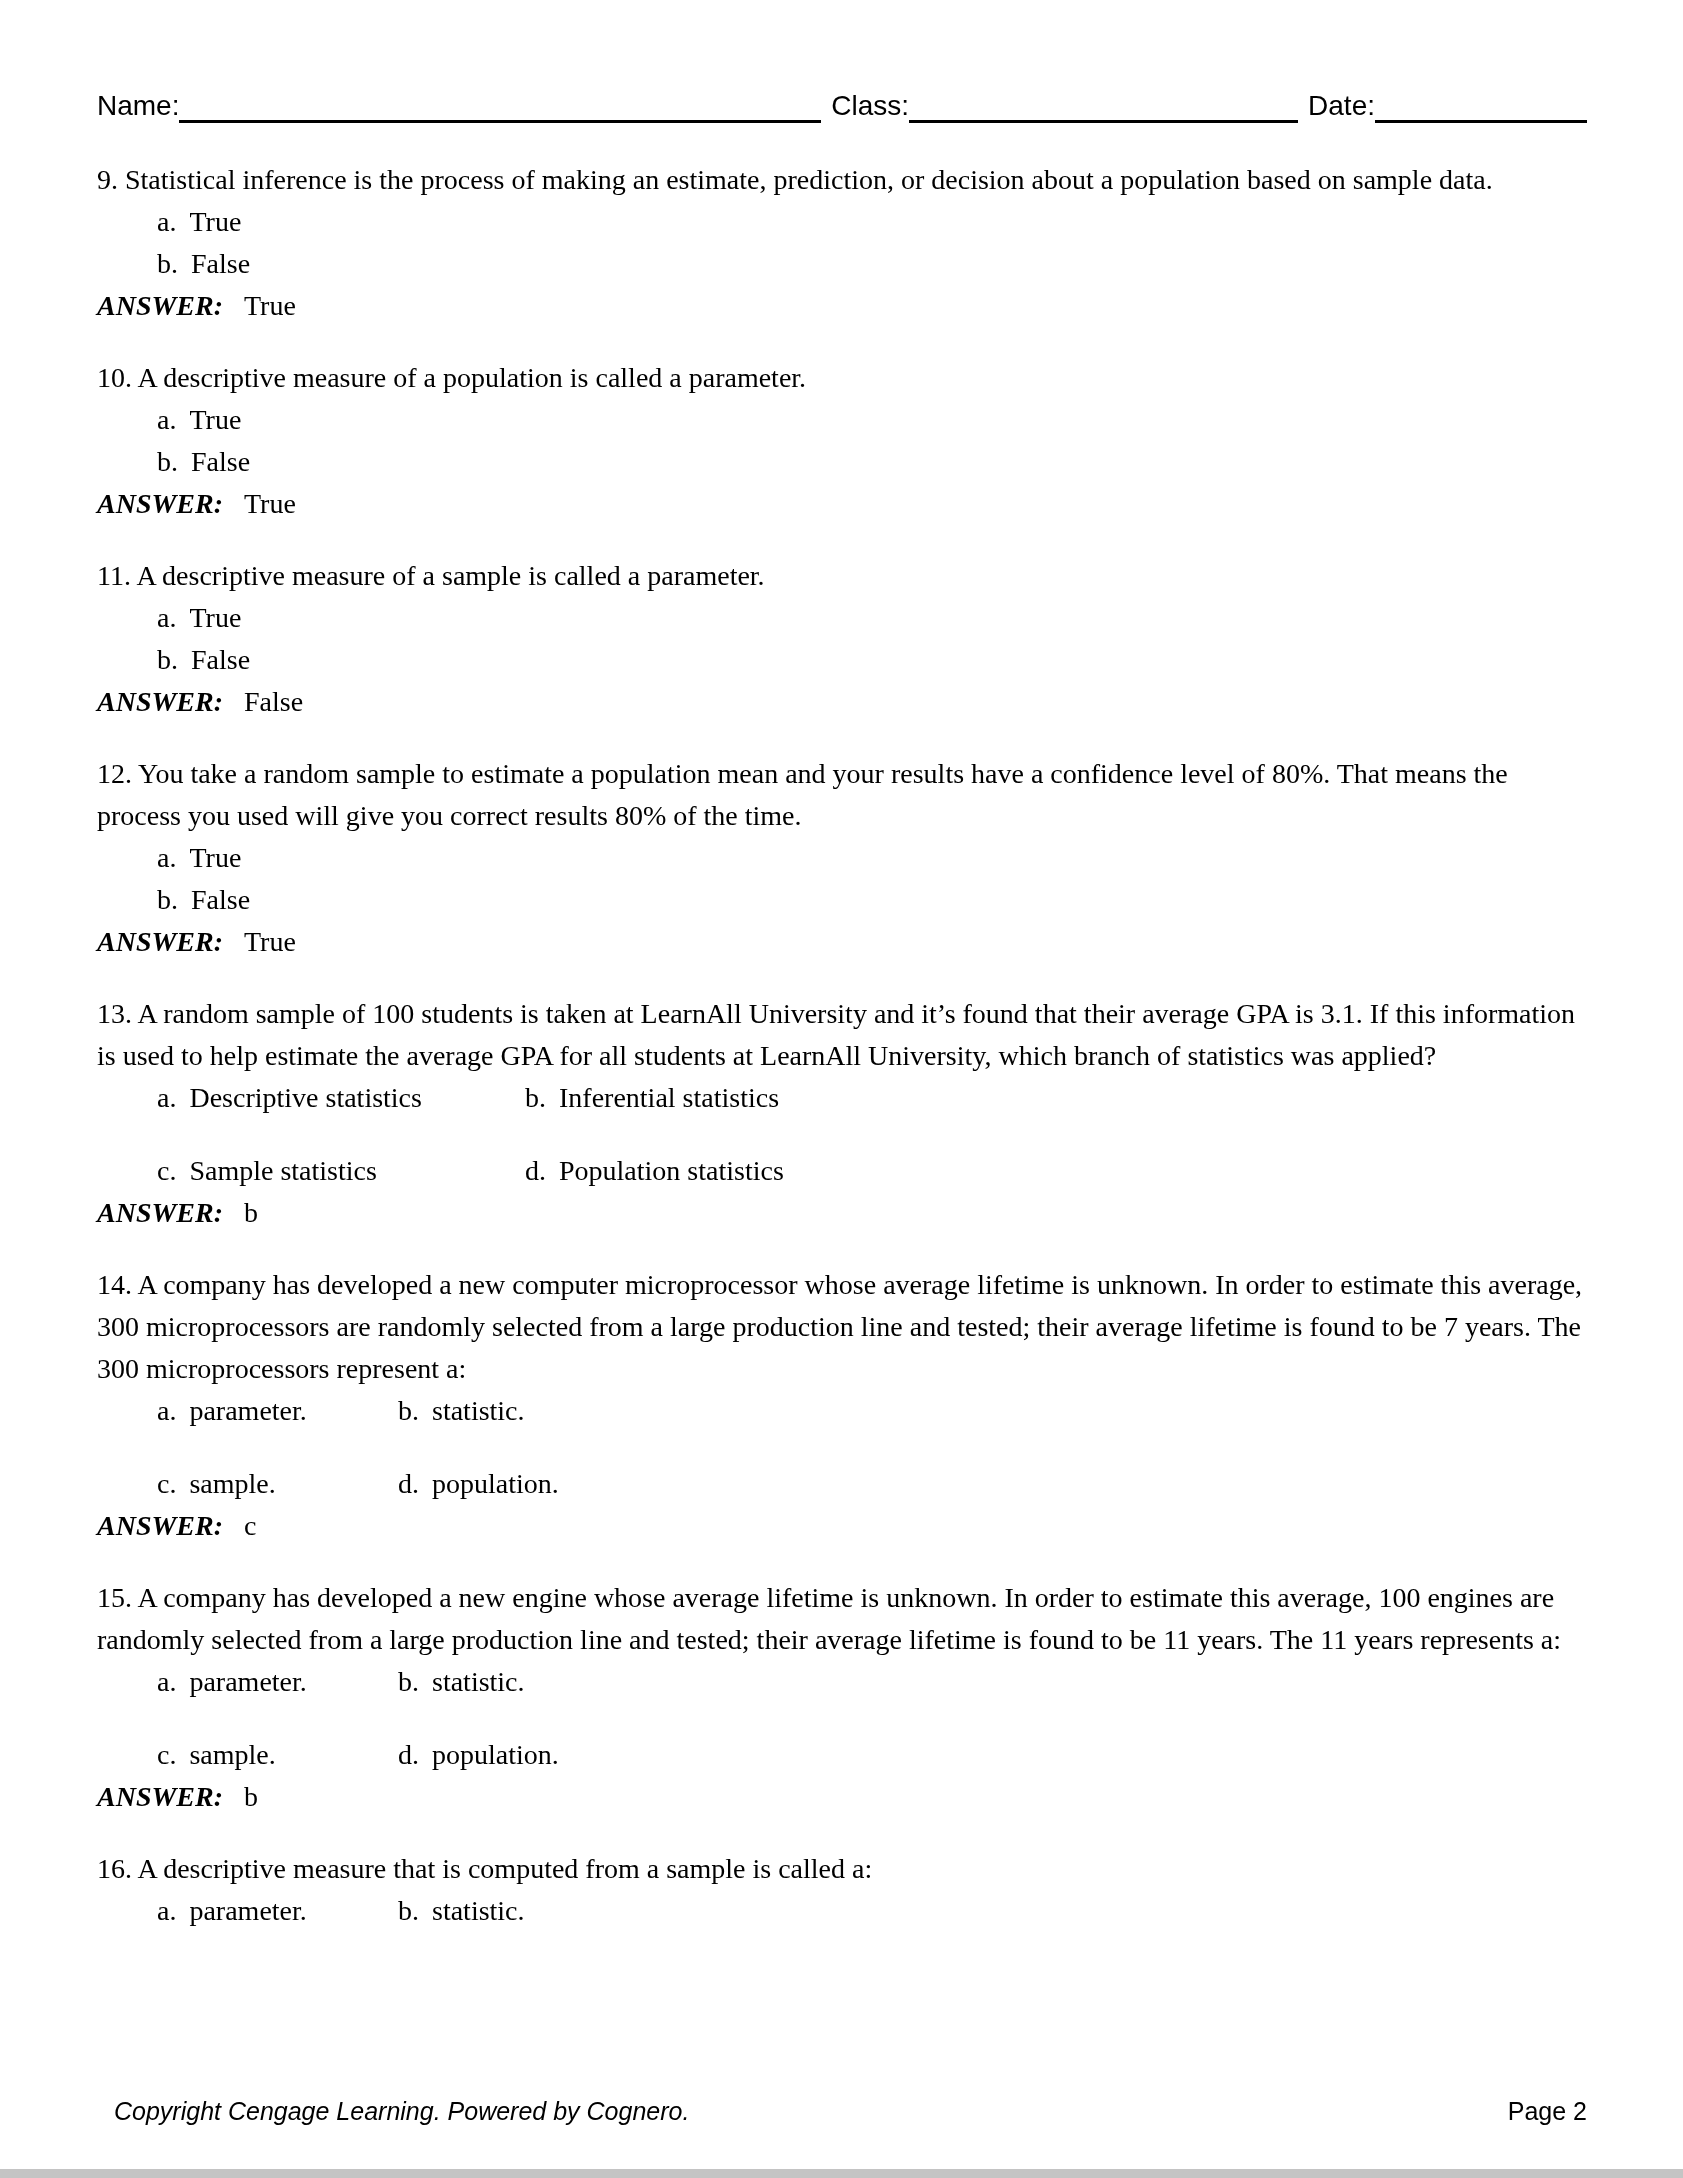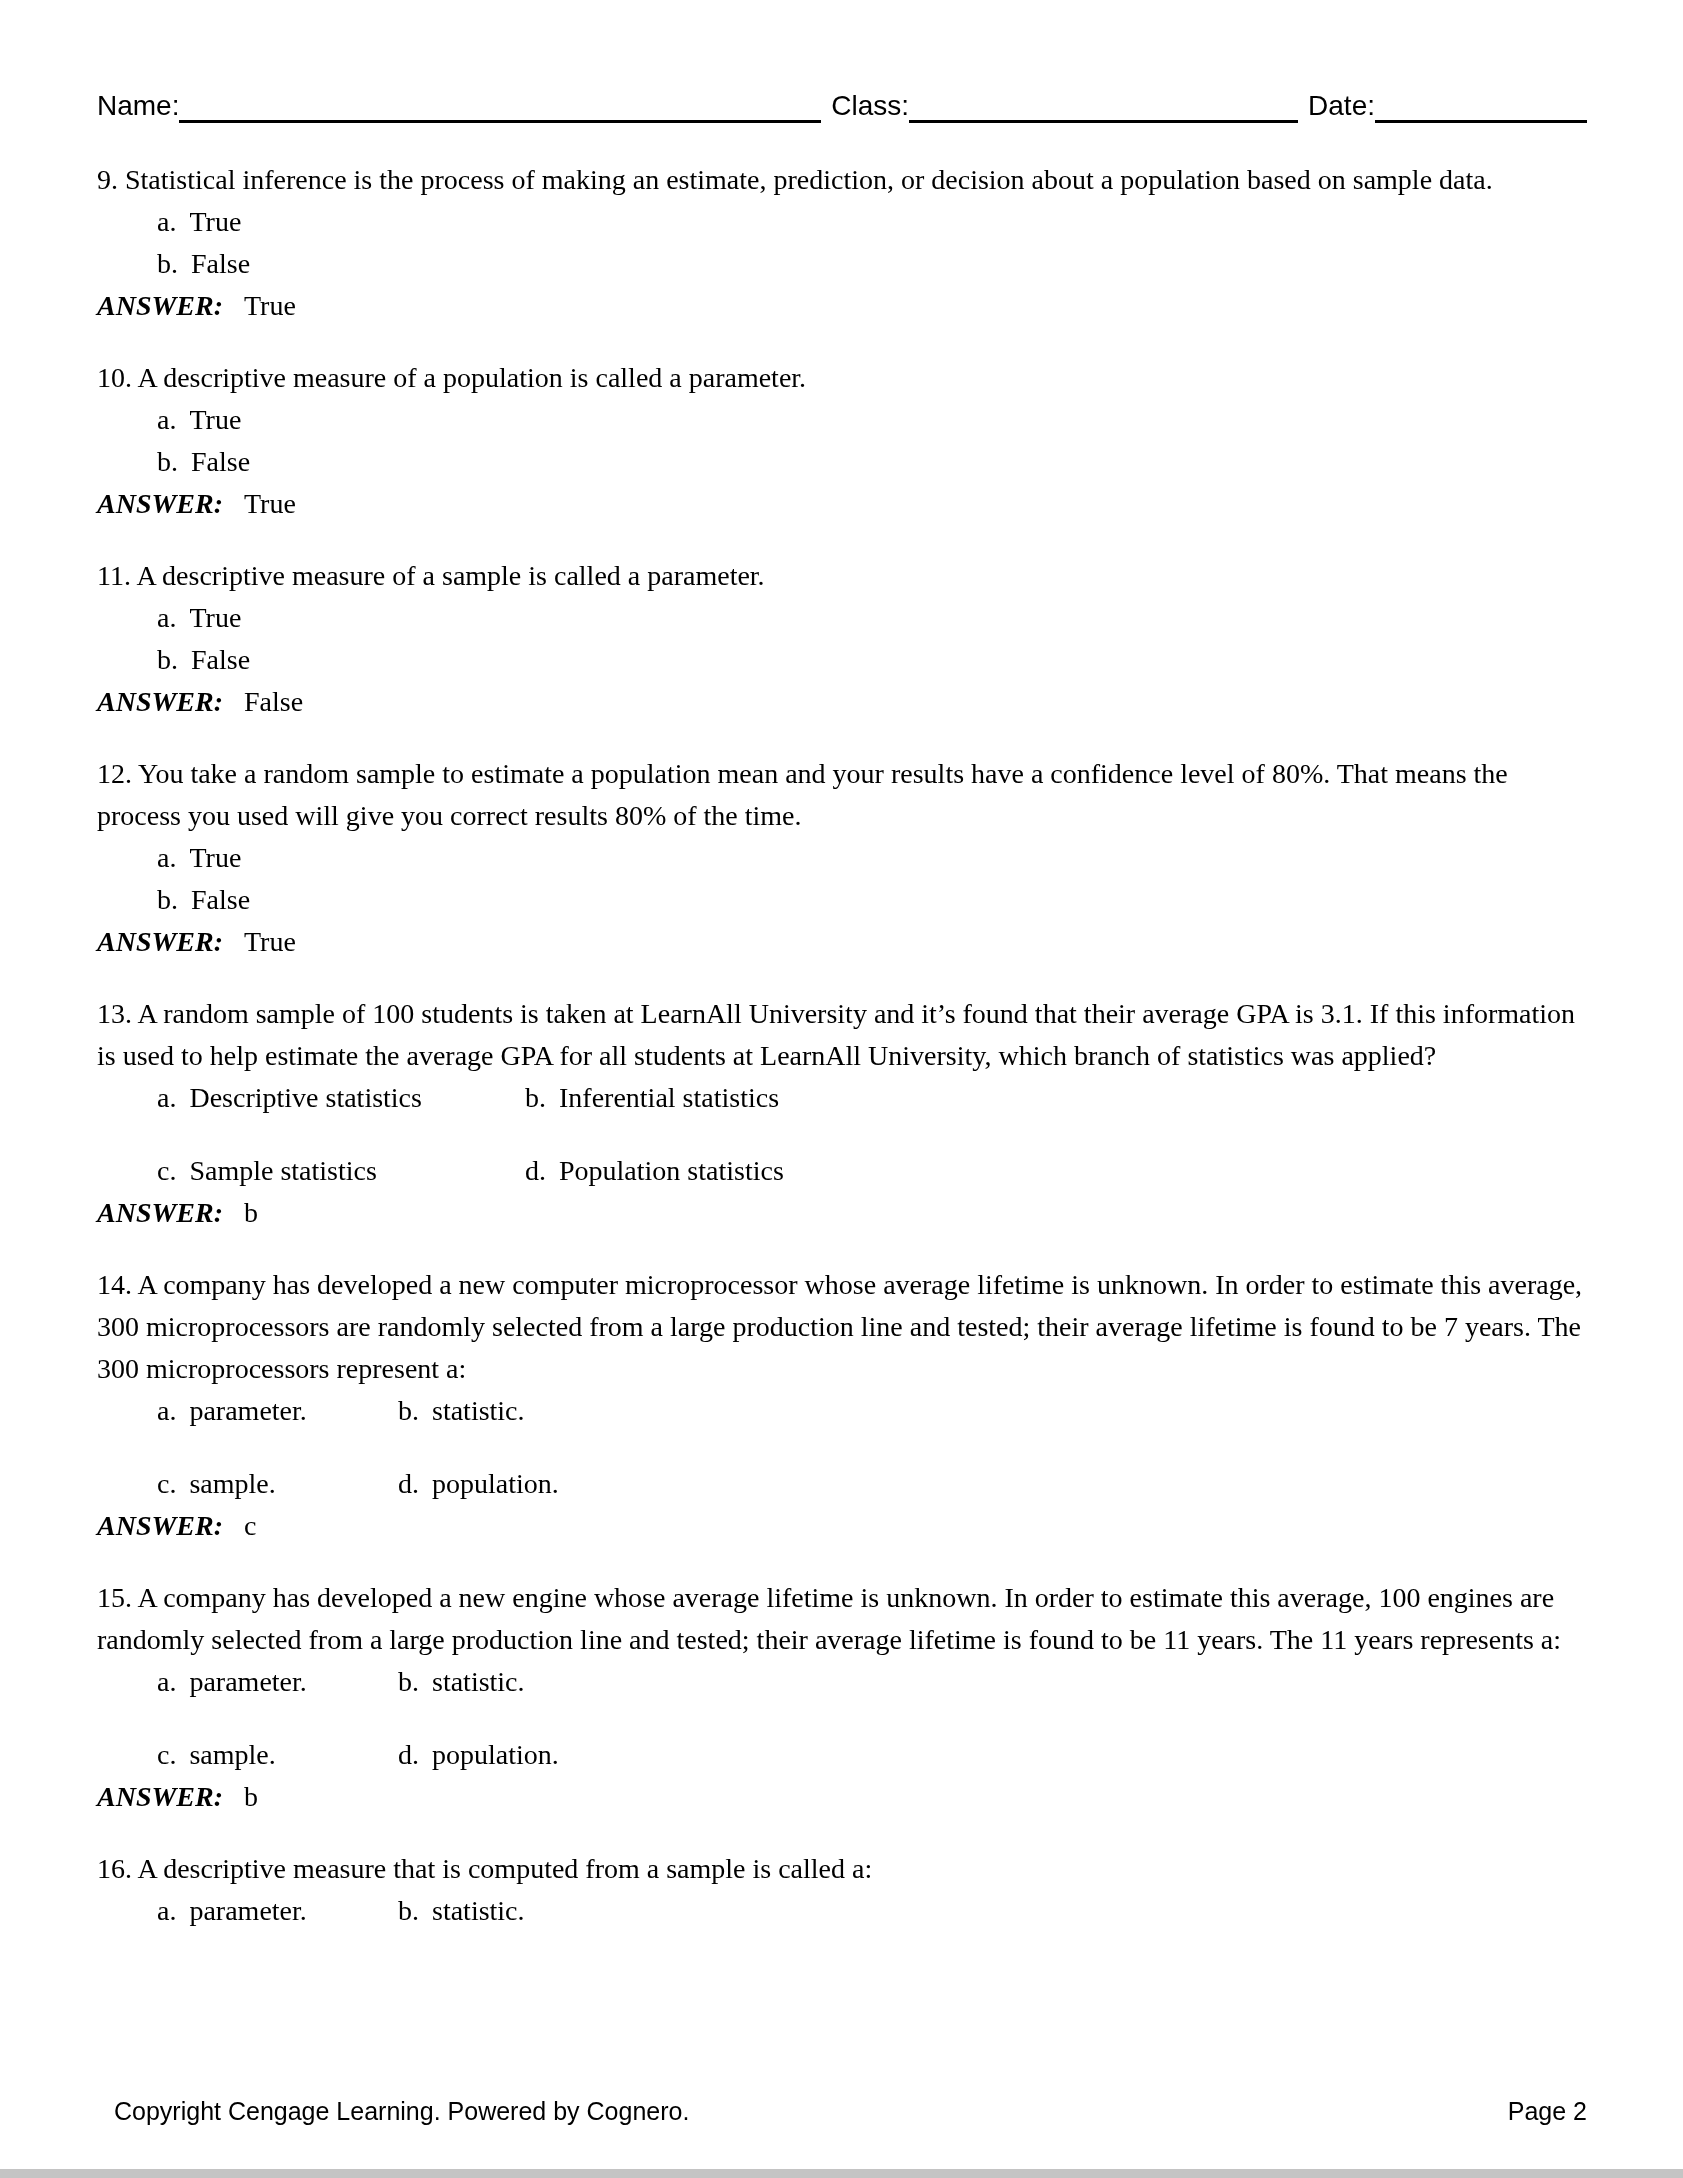--- a/index.html
+++ b/index.html
@@ -68,21 +68,21 @@
     position: absolute;
     left: 114px;
     right: 96px;
     top: 2097px;
     display: flex;
     justify-content: space-between;
     align-items: baseline;
     font-family: "Liberation Sans", "DejaVu Sans", sans-serif;
     font-size: 25px;
   }
-  .copyright { }
+  .copyright { font-style: italic; }
   .page-edge {
     position: absolute;
     left: 0; right: 0; bottom: 0;
     height: 9px;
     background: #c4c4c4;
   }
 </style>
 </head>
 <body>
 

